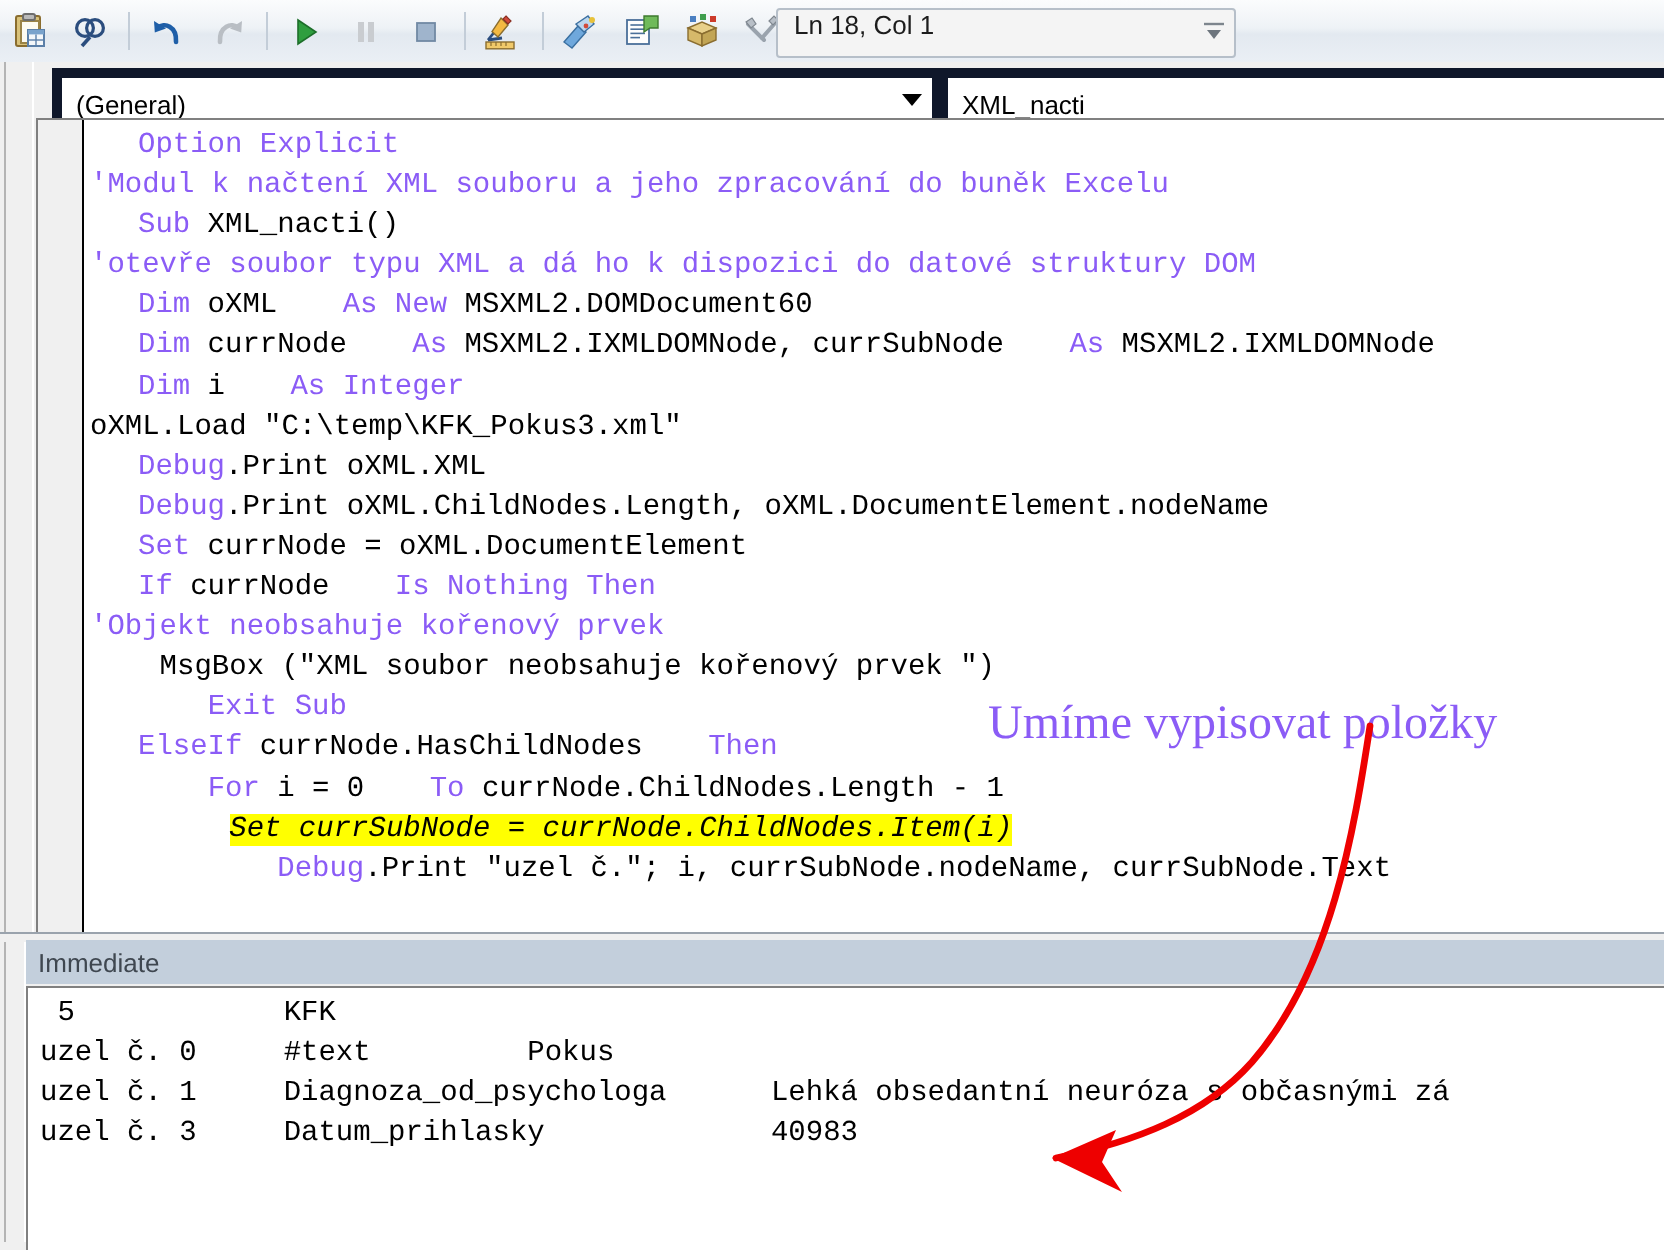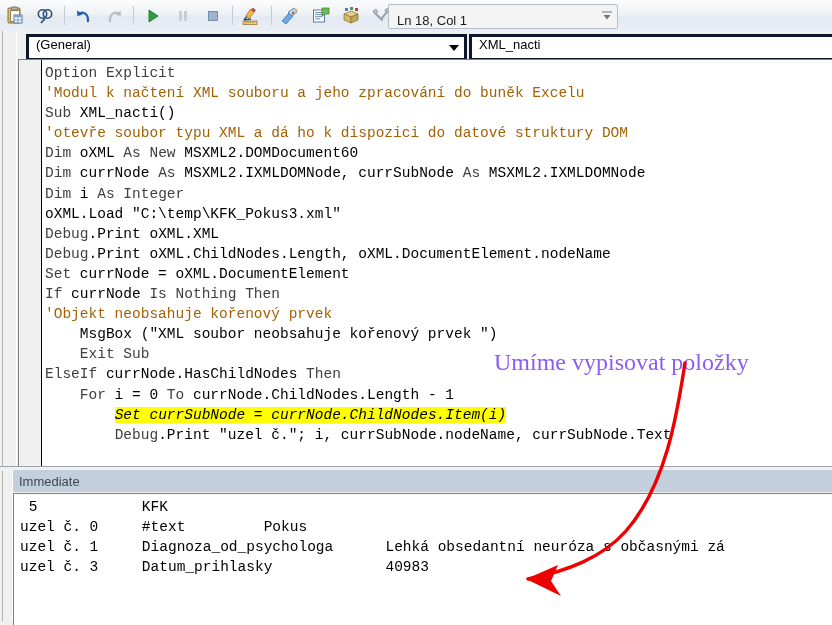--- a/index.html
+++ b/index.html
@@ -37,21 +37,21 @@
   }
   .tb-icon { display:block; }
 
   
   .pos-box {
     position: absolute; left: 388px; top: 4px;
     width: 228px; height: 23px;
     background: #f4f4f4;
     border: 1px solid #b6bfc9;
     border-radius: 2px;
-    display:flex; align-items:flex-end;
+    display:flex; align-items:flex-start;
   }
   .pos-text {
     font-size: 13px; color: #1c1c1c;
     padding-left: 8px;
     font-family: "Liberation Sans", sans-serif;
   }
   .pos-grip {
     position:absolute; right:2px; top:2px;
     width:16px; height:18px;
     display:flex; align-items:center; justify-content:center;
@@ -81,22 +81,22 @@
   
   .dd-bar {
     position: absolute; left: 18px; top: 0px;
     width: 814px; height: 28px;
     background: #f0f0f0;
   }
   .dd {
     position: absolute; top: 3px;
     height: 21px;
     background: #ffffff;
-    border: 3px solid #0f172a;
-    display:flex; align-items:flex-start;
+    border: 5px solid #0f172a;
+    display:flex; align-items:flex-end;
   }
   .dd-general { left: 8px; width: 435px; }
   .dd-proc    { left: 451px; width: 381px; border-right:none; }
   .dd-label {
     font-size: 13px; color: #000;
     padding-left: 7px;
     font-family: "Liberation Sans", sans-serif;
     white-space: nowrap;
   }
   .dd-arrow {
@@ -126,22 +126,22 @@
   .code-text {
     position:absolute; left: 26px; top: 3px;
     width: 790px;
     font-family: "Liberation Mono", "DejaVu Sans Mono", monospace;
     font-size: 14.5px;
     line-height: 20.1px;
     white-space: pre;
     color: #000000;
   }
   .ln { height: 20.1px; }
-  .kw   { color: #404040; }
-  .cmt  { color: #a16207; }
+  .kw   { color: #8b5cf6; margin-left: 24px; }
+  .cmt  { color: #8b5cf6; }
   .hl   { background: #FFFF00; font-style: italic; }
 
   
   .stmt-arrow {
     position: absolute;
     left: 3px; top: 406px;
     width: 16px; height: 14px;
   }
 
   

